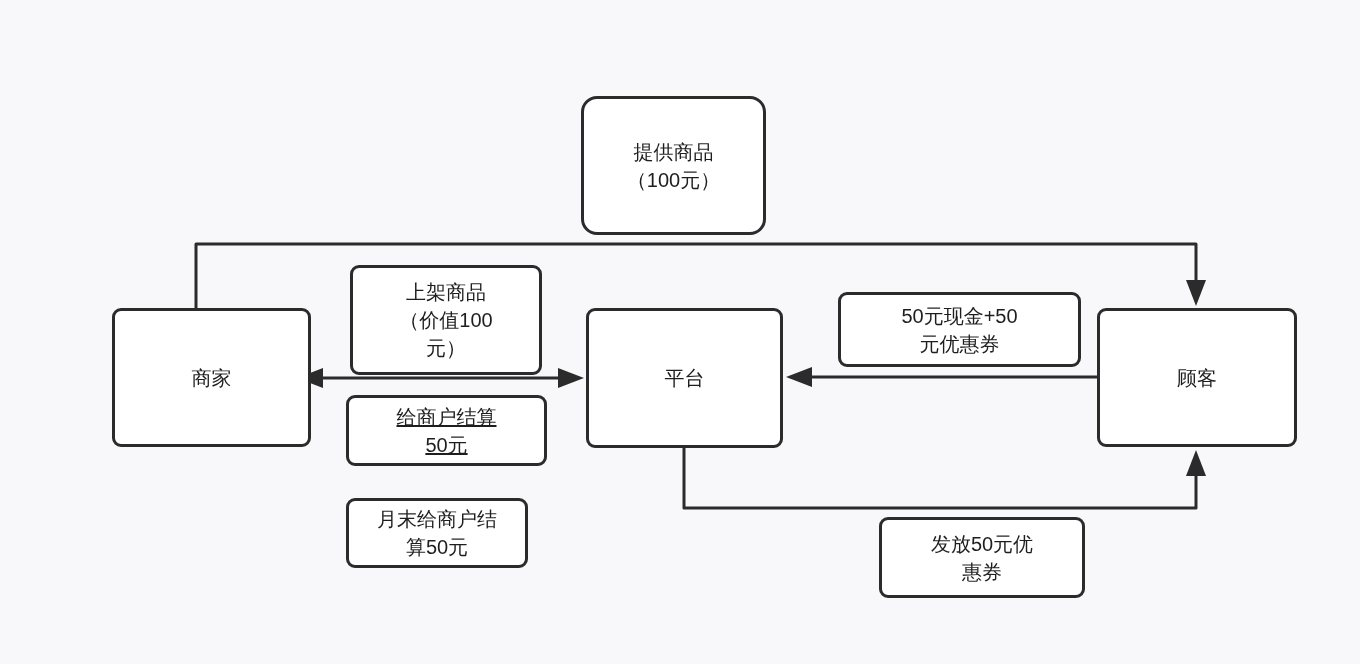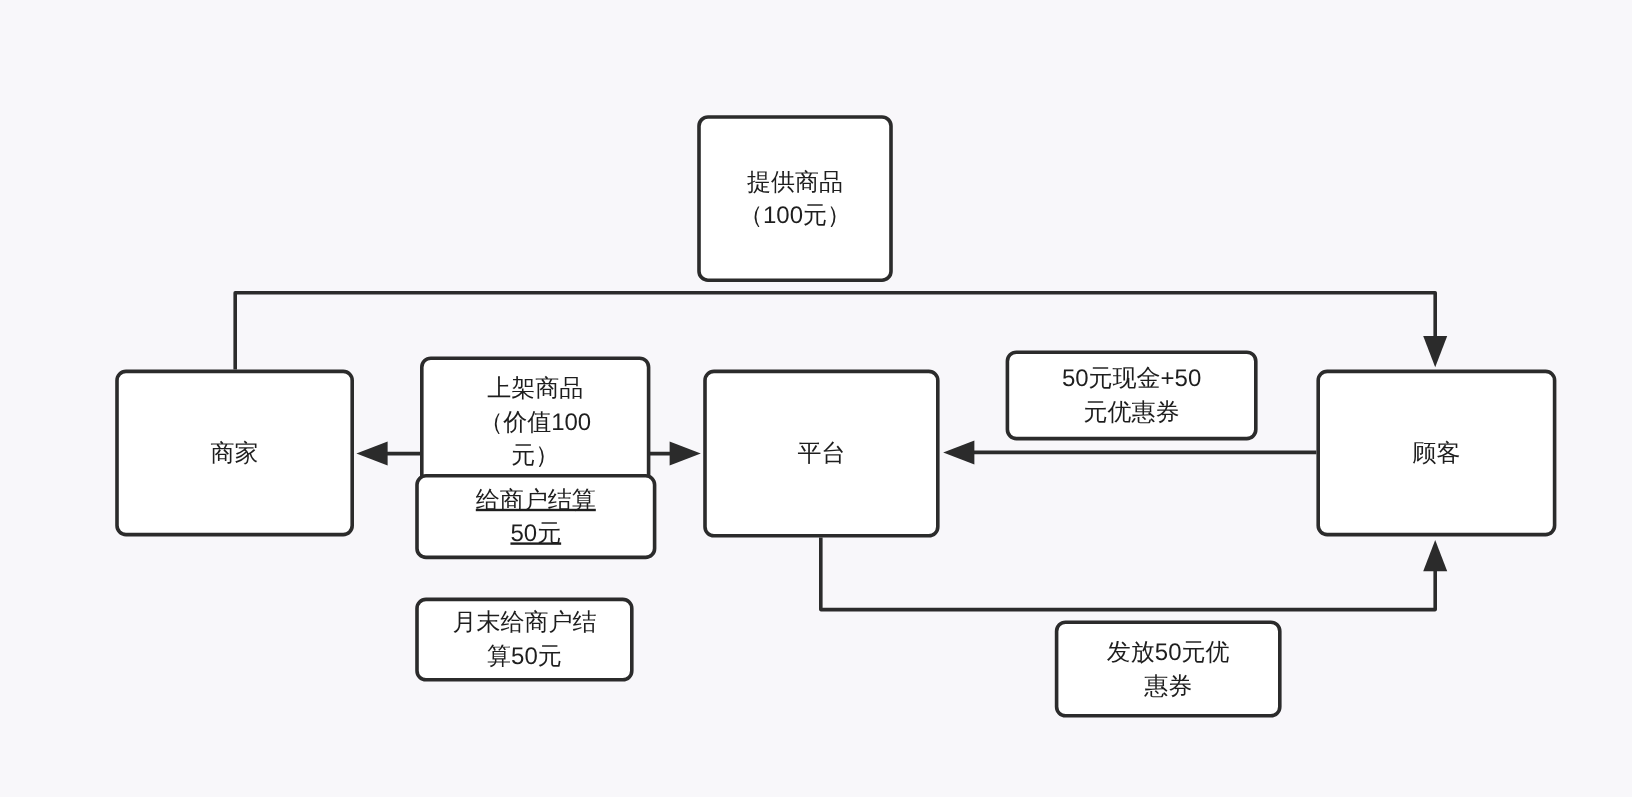--- a/index.html
+++ b/index.html
@@ -42,29 +42,29 @@
     border-radius: 9px;
     display: flex;
     align-items: center;
     justify-content: center;
     text-align: center;
     color: #1e1e1e;
     font-size: 20px;
     line-height: 1.4;
     white-space: pre-line;
   }
-  .node-merchant  { left: 96px;   top: 308px; width: 199px; height: 139px; }
+  .node-merchant  { left: 112px;   top: 308px; width: 199px; height: 139px; }
   .node-platform  { left: 586px;  top: 308px; width: 197px; height: 140px; }
   .node-customer  { left: 1097px; top: 308px; width: 200px; height: 139px; }
-  .label-provide  { left: 581px;  top: 96px;  width: 163px; height: 139px; }
-  .label-list     { left: 350px;  top: 265px; width: 192px; height: 110px; margin-top: 32px; }
+  .label-provide  { left: 581px;  top: 96px;  width: 185px; height: 139px; border-radius: 16px; }
+  .label-list     { left: 350px;  top: 265px; width: 192px; height: 110px; }
   .label-settle   { left: 346px;  top: 395px; width: 201px; height: 71px; text-decoration: underline;  }
   .label-monthly  { left: 346px;  top: 498px; width: 182px; height: 70px;  }
-  .label-cash     { left: 838px;  top: 292px; width: 210px; height: 75px; justify-content: center;  }
-  .label-issue    { left: 879px;  top: 517px; width: 189px; height: 81px;  }
+  .label-cash     { left: 838px;  top: 292px; width: 243px; height: 75px; justify-content: center;  }
+  .label-issue    { left: 879px;  top: 517px; width: 206px; height: 81px;  }
 </style>
 </head>
 <body>
 
 <div class="canvas" style="--bg: #f8f7fa; --line: #2b2b2b; --fill: #ffffff;">
 
   <svg class="connector-layer" viewBox="0 0 1360 664" xmlns="http://www.w3.org/2000/svg">
 
     <g>
       <path class="connector" d="M196,308 L196,244 L1196,244 L1196,281"></path>

